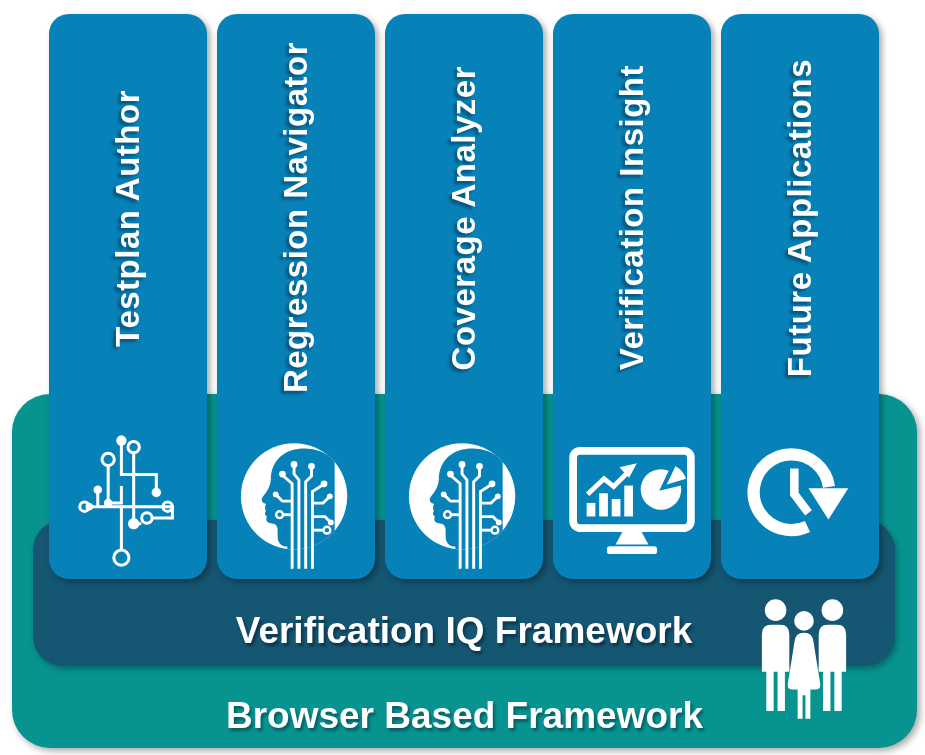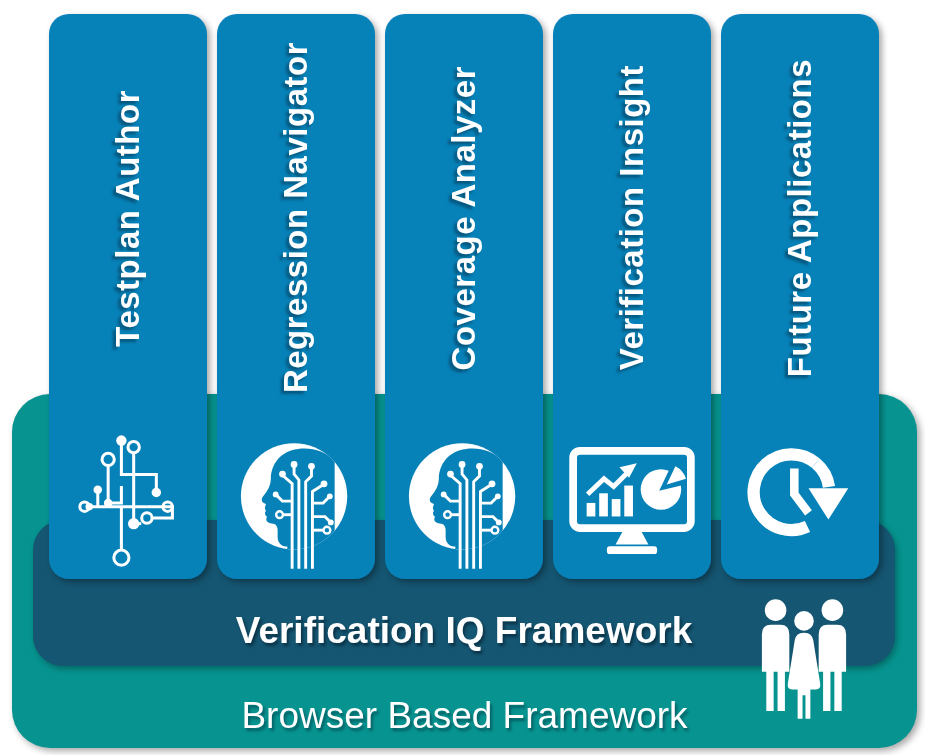--- a/index.html
+++ b/index.html
@@ -19,21 +19,21 @@
   .teal-panel{
     position:absolute;left:12px;top:394px;width:905px;height:354px;
     background:var(--teal,#079490);
     border-radius:38px;
     box-shadow:3px 3px 7px rgba(0,0,0,0.35);
   }
   .teal-label{
     position:absolute;left:0;right:0;bottom:10px;
     text-align:center;
     color:var(--text-white,#fff);
-    font-size:37px;font-weight:normal;line-height:44px;
+    font-size:37px;font-weight:bold;line-height:44px;
     text-shadow:2px 3px 3px rgba(6,45,60,0.55);
     letter-spacing:0px;
   }
   
   .navy-panel{
     position:absolute;left:33px;top:520px;width:862px;height:146px;
     background:var(--navy,#155672);
     border-radius:30px;
     box-shadow:2px 3px 6px rgba(0,0,0,0.30);
   }

